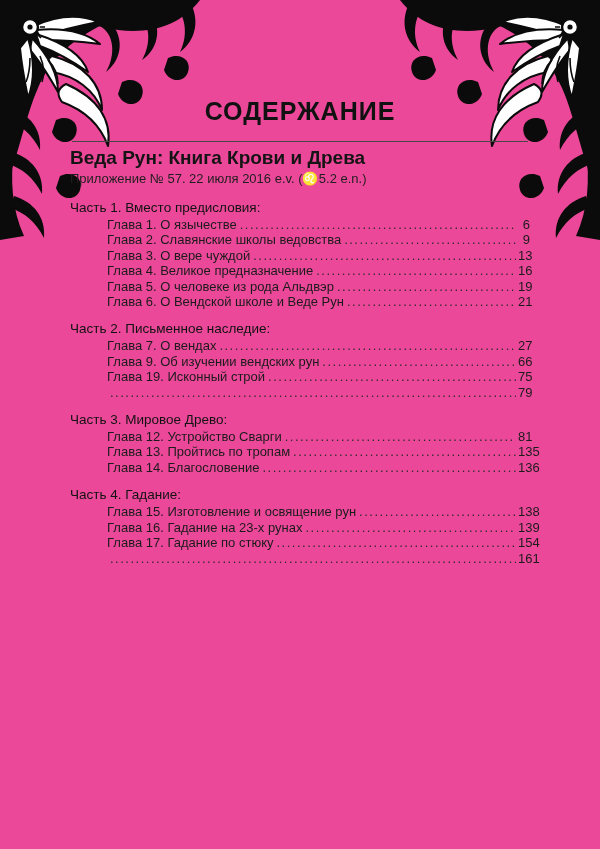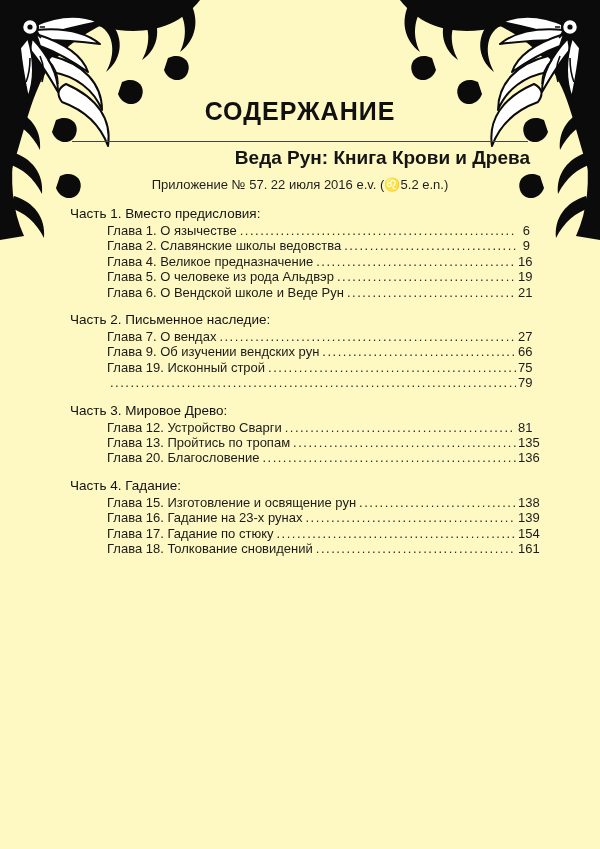--- a/index.html
+++ b/index.html
@@ -4,21 +4,21 @@
 <style>
   html,body { margin:0; padding:0; }
   body {
     width:600px; height:849px;
     background:#ffffff;
     font-family:"Liberation Sans", sans-serif;
     color:#1b1b1b;
     position:relative;
     overflow:hidden;
   }
-  .page { position:absolute; inset:0; background:#fef9c3; }
+  .page { position:absolute; inset:0; background:#ec4899; }
 
   
   .corner { position:absolute; top:0; width:200px; height:240px; pointer-events:none; }
   .corner-left  { left:0; }
   .corner-right { right:0; }
   .corner svg { display:block; width:200px; height:240px; }
   .corner-right svg { transform:scaleX(-1); }
 
   
   .content { position:absolute; left:70px; right:70px; top:97px; }
@@ -33,27 +33,26 @@
   }
   .rule {
     height:0;
     border-top:1px solid #454545;
     margin:15px 2px 5px 2px;
   }
   .book-title {
     margin:0;
     font-size:19px;
     font-weight:700;
-    text-align:right;
+    text-align:left;
     color:#141414;
   }
   .edition-line {
-    margin-top:8px;
+    margin-top:2px;
     font-size:13px;
-    text-align:center;
     color:#1e1e1e;
   }
 
   .toc { margin-top:14px; }
   .part { margin-top:12px; }
   .part:first-child { margin-top:0; }
   .part-title {
     margin:0 0 2px 0;
     font-size:13.5px;
     font-weight:400;
@@ -152,20 +151,25 @@
     <span class="leader"></span>
     <span class="page-num">6</span>
   </div>
 
   <div class="chapter-row">
     <span class="chapter-title">Глава 2. Славянские школы ведовства</span>
     <span class="leader"></span>
     <span class="page-num">9</span>
   </div>
 
+  <div class="chapter-row">
+    <span class="chapter-title">Глава 3. О вере чуждой</span>
+    <span class="leader"></span>
+    <span class="page-num">13</span>
+  </div>
 
   <div class="chapter-row">
     <span class="chapter-title">Глава 4. Великое предназначение</span>
     <span class="leader"></span>
     <span class="page-num">16</span>
   </div>
 
   <div class="chapter-row">
     <span class="chapter-title">Глава 5. О человеке из рода Альдвэр</span>
     <span class="leader"></span>
@@ -218,21 +222,21 @@
     <span class="page-num">81</span>
   </div>
 
   <div class="chapter-row">
     <span class="chapter-title">Глава 13. Пройтись по тропам</span>
     <span class="leader"></span>
     <span class="page-num">135</span>
   </div>
 
   <div class="chapter-row">
-    <span class="chapter-title">Глава 20. Благословение</span>
+    <span class="chapter-title">Глава 14. Благословение</span>
     <span class="leader"></span>
     <span class="page-num">136</span>
   </div>
 </div>
   </section>
 
   <section class="part">
     <h3 class="part-title">Часть 4. Гадание:</h3>
     <div class="chapters">
   <div class="chapter-row">
@@ -247,21 +251,20 @@
     <span class="page-num">139</span>
   </div>
 
   <div class="chapter-row">
     <span class="chapter-title">Глава 17. Гадание по стюку</span>
     <span class="leader"></span>
     <span class="page-num">154</span>
   </div>
 
   <div class="chapter-row">
-    <span class="chapter-title">Глава 18. Толкование сновидений</span>
     <span class="leader"></span>
     <span class="page-num">161</span>
   </div>
 </div>
   </section>
 </div>
   </div>
 
 </div>
 

